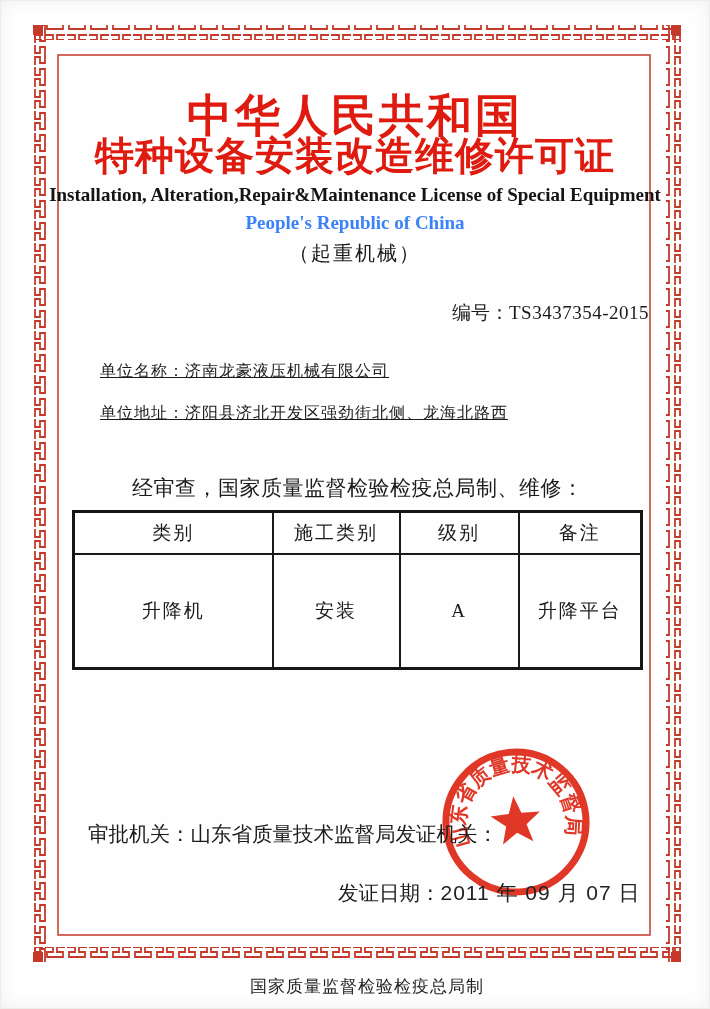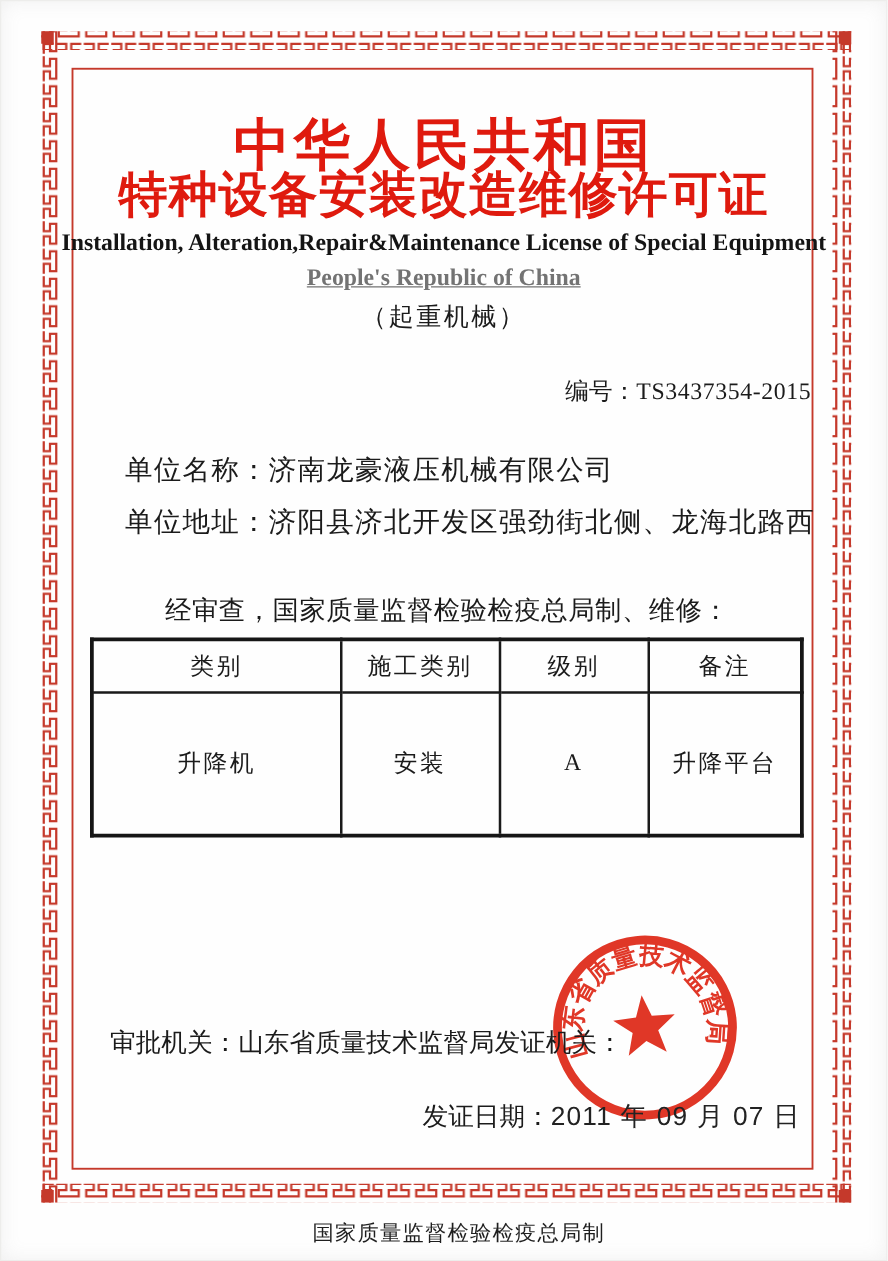--- a/index.html
+++ b/index.html
@@ -16,27 +16,27 @@
     box-shadow: inset 0 0 0 1px #ededeb, inset 0 0 16px rgba(140,140,140,.14);
   }
   .frame-svg { position:absolute; left:0; top:0; z-index:0; }
 
   .abs { position:absolute; z-index:2; }
   .centered { left:0; right:0; text-align:center; }
 
   .title-cn-1 { top:86px;  font-size:45px; font-weight:700; letter-spacing:3px; color:#df1a0e; }
   .title-cn-2 { top:129px; font-size:39px; font-weight:700; letter-spacing:1px; color:#df1a0e; }
   .title-en-1 { top:184px; font-size:19px; font-weight:700; color:#141414; }
-  .title-en-2 { top:212px; font-size:19px; font-weight:700; color:#737373;text-decoration:underline; }
+  .title-en-2 { top:212px; font-size:19px; font-weight:700; color:#3b82f6; }
   .category   { top:240px; font-size:20px; font-weight:400; letter-spacing:2px; }
 
   .license-no { top:300px; left:452px; font-size:19px; }
   .license-no .val { letter-spacing:0.5px; }
 
-  .field-line { font-size:22px; letter-spacing:1px; white-space:nowrap; }
+  .field-line { font-size:16px; letter-spacing:1px; white-space:nowrap;text-decoration:underline; }
   .unit-name    { top:361px; left:100px; }
   .unit-address { top:403px; left:100px; }
 
   .statement { top:474px; left:132px; font-size:21px; letter-spacing:0.5px; }
 
   table.scope {
     position:absolute; z-index:2;
     top:510px; left:72px; width:568px;
     border-collapse:collapse; table-layout:fixed;
     border:3px solid #161616;

